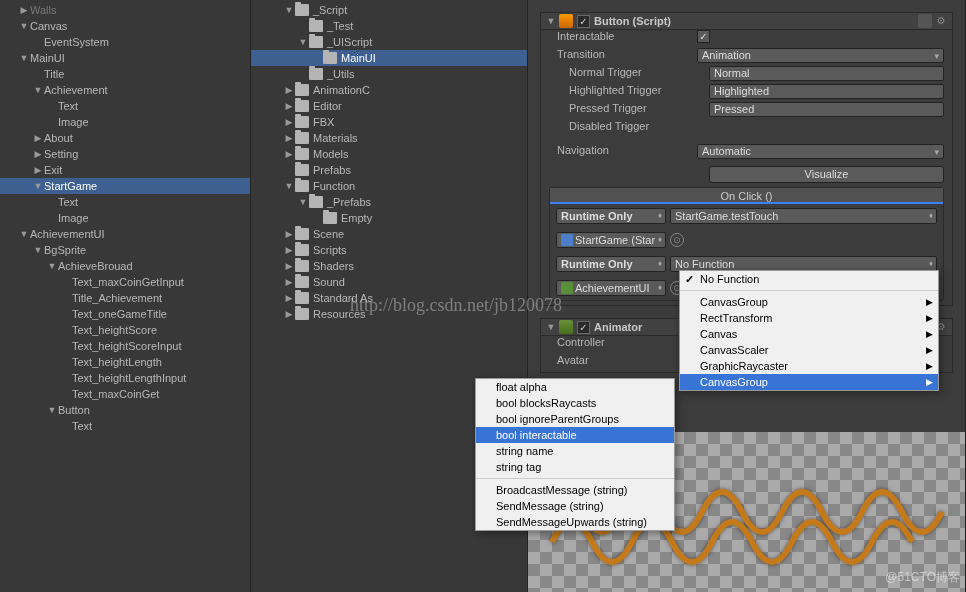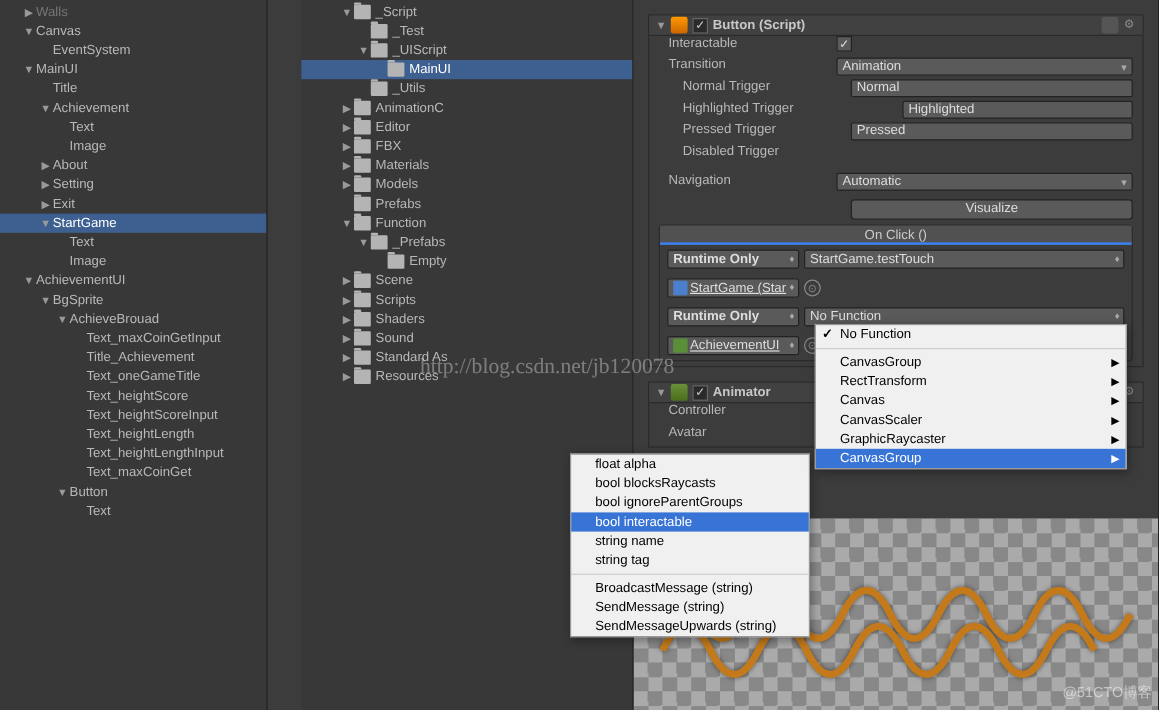--- a/index.html
+++ b/index.html
@@ -1,19 +1,19 @@
 <!DOCTYPE html>
 <html><head>
 <meta charset="utf-8">
 <style>
 * { margin: 0; padding: 0; box-sizing: border-box; font-family: Arial, sans-serif; }
 body { background: #3c3c3c; color: #b8b8b8; font-size: 11px; width: 966px; height: 592px; overflow: hidden; position: relative; }
 
 .panel { position: absolute; background: #383838; border-right: 1px solid #222; overflow: hidden; }
-.hierarchy { left: 0; top: 0; width: 223px; height: 592px; }
+.hierarchy { left: 0; top: 0; width: 251px; height: 592px; }
 .project { left: 251px; top: 0; width: 277px; height: 592px; }
 .inspector { left: 528px; top: 0; width: 438px; height: 592px; background: #3c3c3c; }
 
 .tree { padding: 2px 0; }
 .tree-item { display: flex; align-items: center; height: 16px; padding-left: 4px; cursor: pointer; white-space: nowrap; }
 .tree-item.selected { background: #3d6091; color: #fff; }
 .indent { display: inline-block; flex-shrink: 0; }
 .arrow { width: 12px; display: inline-block; text-align: center; color: #999; font-size: 9px; flex-shrink: 0; }
 .arrow.down::before { content: "▼"; }
 .arrow.right::before { content: "▶"; }
@@ -41,21 +41,21 @@
 .prop-check.checked::after { content: "✓"; font-size: 10px; color: #ddd; }
 
 .visualize-btn { margin: 4px 8px 4px 168px; height: 17px; background: #5a5a5a; border: 1px solid #222; border-radius: 3px; text-align: center; line-height: 15px; color: #ddd; }
 
 .events-box { margin: 4px 8px; border: 1px solid #2a2a2a; border-radius: 3px; }
 .events-header { height: 16px; background: #515151; padding: 0 6px; line-height: 16px; color: #ccc; border-bottom: 2px solid #3b82f6; text-align: center; }
 .event-row { display: flex; gap: 4px; padding: 4px 6px; align-items: center; }
 .event-dd { height: 16px; background: #5a5a5a; border: 1px solid #222; border-radius: 2px; padding: 0 4px; color: #ddd; line-height: 14px; position: relative; }
 .event-dd::after { content: "♦"; position: absolute; right: 3px; font-size: 8px; color: #aaa; }
 .event-left { width: 110px; font-weight: bold; }
-.event-obj { width: 110px; display: flex; align-items: center; text-decoration: underline; }
+.event-obj { width: 110px; display: flex; align-items: center; }
 .event-obj-icon { width: 12px; height: 12px; background: #5a8f3a; margin-right: 2px; border-radius: 1px; }
 .event-obj-icon.blue { background: #4a7fcc; }
 .event-right { flex: 1; }
 .event-circle { width: 14px; height: 14px; border: 1px solid #888; border-radius: 50%; color: #888; text-align: center; line-height: 12px; font-size: 9px; }
 
 .popup { position: absolute; background: #f0f0f0; border: 1px solid #999; box-shadow: 2px 2px 8px rgba(0,0,0,0.4); z-index: 100; }
 .popup-item { height: 16px; padding: 0 20px 0 20px; color: #000; font-size: 11px; line-height: 16px; white-space: nowrap; cursor: pointer; position: relative; }
 .popup-item.selected { background: #3874d6; color: #fff; }
 .popup-item.checked::before { content: "✓"; position: absolute; left: 5px; font-weight: bold; }
 .popup-item.submenu::after { content: "▶"; position: absolute; right: 5px; font-size: 9px; }
@@ -355,21 +355,21 @@
       <span class="prop-check checked"></span>
     </div>
     <div class="prop-row">
       <span class="prop-label">Transition</span>
       <span class="prop-field dropdown">Animation</span>
     </div>
     <div class="prop-row" style="padding-left:28px;">
       <span class="prop-label">Normal Trigger</span>
       <span class="prop-field">Normal</span>
     </div>
-    <div class="prop-row" style="padding-left:28px;gap:43px;">
+    <div class="prop-row" style="padding-left:28px;">
       <span class="prop-label">Highlighted Trigger</span>
       <span class="prop-field">Highlighted</span>
     </div>
     <div class="prop-row" style="padding-left:28px;">
       <span class="prop-label">Pressed Trigger</span>
       <span class="prop-field">Pressed</span>
     </div>
     <div class="prop-row" style="padding-left:28px;">
       <span class="prop-label">Disabled Trigger</span>
     </div>

